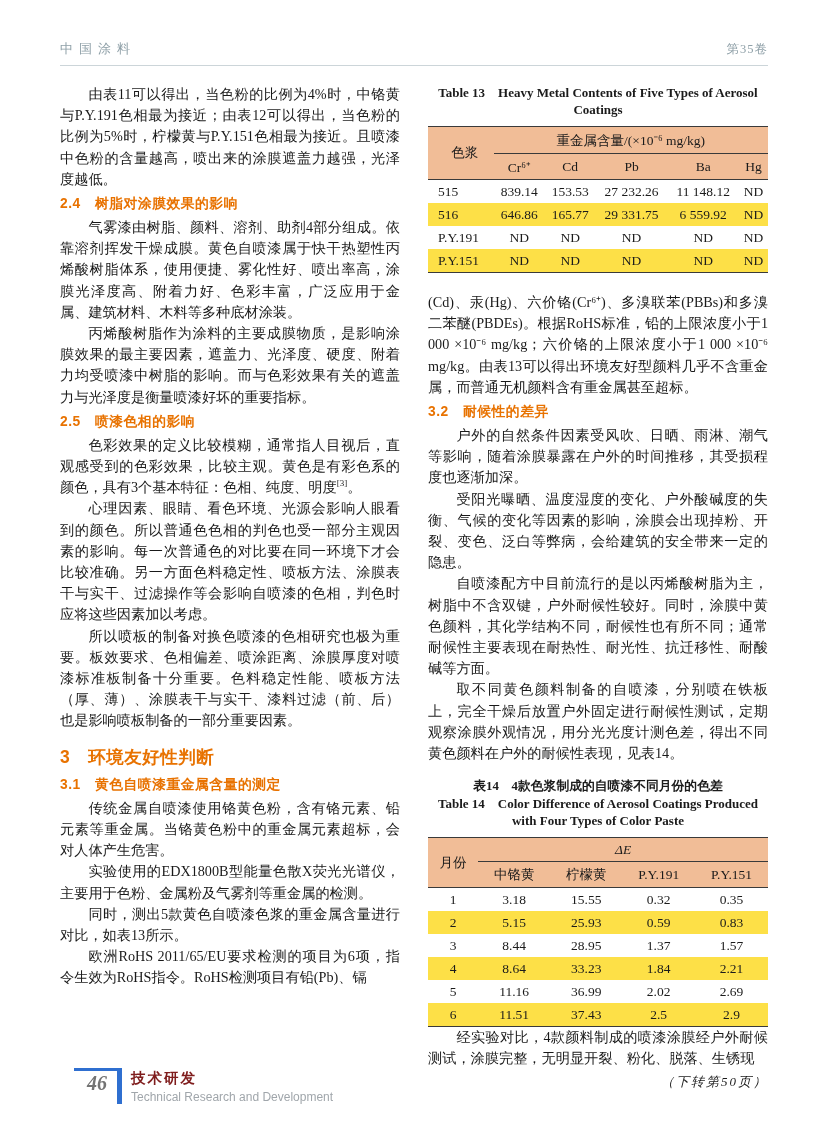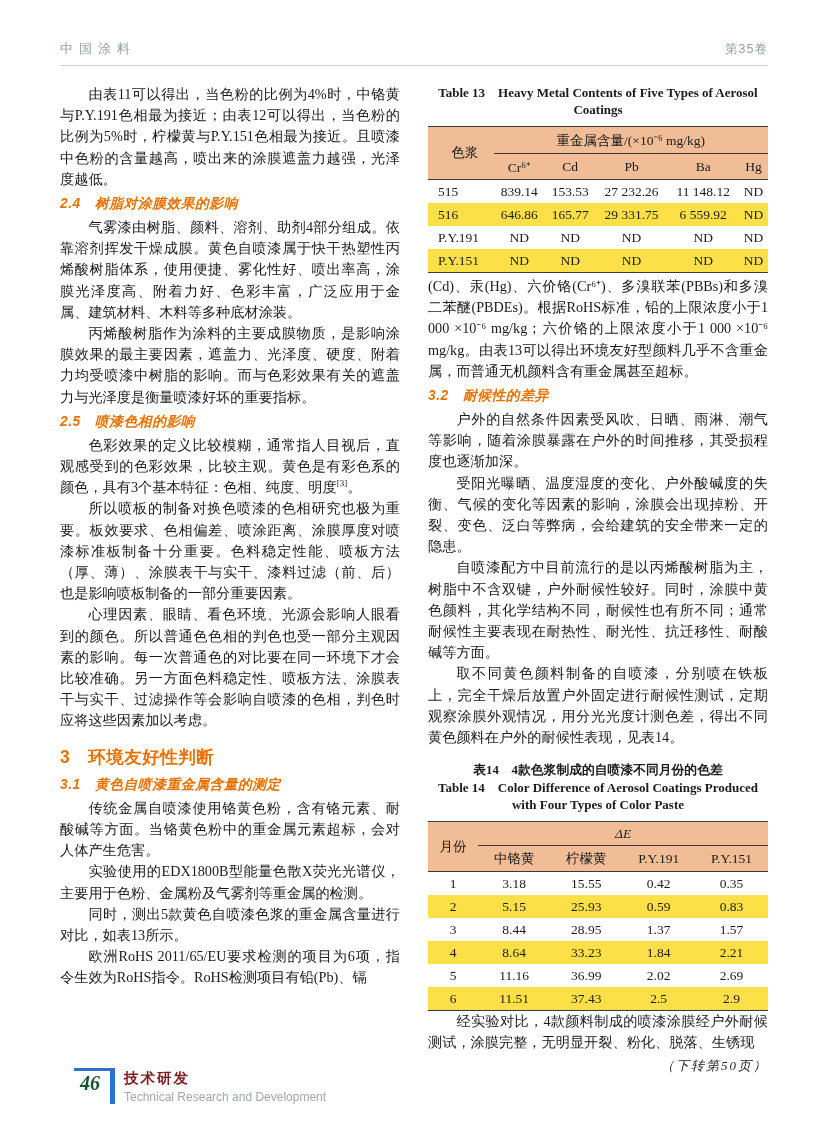--- a/index.html
+++ b/index.html
@@ -6,39 +6,39 @@
   .page {
     position:relative; width:827px; height:1122px; margin:0 auto;
     background:#ffffff; overflow:hidden;
     font-family:"Liberation Serif", serif; color:#1b1b1b;
   }
   
   .page-header {
     position:absolute; top:40px; left:60px; width:708px;
     display:flex; justify-content:space-between; align-items:flex-end;
     padding-bottom:7px; border-bottom:1px solid #ccd5d9;
-    font-family:Liberation Sans, sans-serif; color:#8fa0a8;
+    font-family:Liberation Serif, serif; color:#8fa0a8;
   }
   .journal { font-size:13px; letter-spacing:6px; }
   .volume  { font-size:12.5px; letter-spacing:1px; }
 
   
   .columns { position:absolute; top:84px; left:60px; width:708px; display:flex; gap:28px; }
   .col { width:340px; }
 
   p.body {
     margin:0; font-size:14.2px; line-height:21.2px;
     text-align:justify; text-indent:2em; color:#191919;
   }
   p.noindent { text-indent:0; }
   sup.ref { font-size:9px; vertical-align:super; line-height:0; }
 
   .h-sub {
     font-family:"Liberation Sans", sans-serif; font-weight:700;
-    font-size:13.8px; color:#e87200; margin:5px 0 4px 0; letter-spacing:0.5px;font-style:italic;
+    font-size:13.8px; color:#e87200; margin:5px 0 4px 0; letter-spacing:0.5px;
   }
   .h-main {
     font-family:"Liberation Sans", sans-serif; font-weight:700;
     font-size:17.5px; color:#e87200; margin:13px 0 7px 0; letter-spacing:0.5px;
   }
 
   
   .tbl-cap-zh { text-align:center; font-weight:700; font-size:12.8px; line-height:17px; margin-top:2px; }
   .tbl-cap-en { text-align:center; font-weight:700; font-size:13px;  line-height:17px; }
   .cap-gap { margin-top:14px; }
@@ -50,35 +50,35 @@
   }
   table.paper th, table.paper td { font-weight:400; text-align:center; padding:3.5px 2px; }
   table.paper thead th { background:#f1bd97; }
   table.paper thead th.span { border-bottom:1px solid #3a3a3a; }
   table.paper thead tr.subrow th { border-bottom:1px solid #3a3a3a; }
   table.paper thead th.c0 { border-bottom:1px solid #3a3a3a; }
   table.paper tbody tr.stripe td { background:#fde047; }
   #table13 td.c0, #table13 th.c0 { text-align:left; padding-left:10px; }
   #table13 th.c0 { text-align:center; }
   #table14 th.span { font-style:italic; }
-  .tbl-space { margin-bottom:3px; }
+  .tbl-space { margin-bottom:19px; }
 
   .closing { margin-top:30px; }
   .cont-note {
     text-align:right; font-size:13px; font-style:italic;
     letter-spacing:2px; margin-top:3px;
   }
 
   
   .footer { position:absolute; left:74px; top:1068px; display:flex; align-items:stretch; }
   .pn-wrap { display:flex; flex-direction:column; }
   .pn-line { height:3px; background:#2f6fd0; }
   .pn {
     font-family:"Liberation Serif", serif; font-style:italic; font-weight:700;
-    font-size:20px; color:#14532d; padding:1px 10px 0 6px;
+    font-size:20px; color:#737373; padding:1px 10px 0 6px;margin-left:7px;
   }
   .pn-bar { width:5px; background:#2f6fd0; margin-right:9px; }
   .f-labels { display:flex; flex-direction:column; justify-content:flex-start; padding-top:1px; }
   .f-zh { font-family:"Liberation Sans", sans-serif; font-weight:700; font-size:14.5px; color:#7f1d1d; letter-spacing:2px; }
   .f-en { font-family:"Liberation Sans", sans-serif; font-size:12px; color:#a0a6ab; margin-top:2px; }
 </style>
 </head>
 <body>
 
 <div class="page">
@@ -90,25 +90,25 @@
 
   <div class="columns">
 
     <div class="col">
       <p class="body">由表11可以得出，当色粉的比例为4%时，中铬黄与P.Y.191色相最为接近；由表12可以得出，当色粉的比例为5%时，柠檬黄与P.Y.151色相最为接近。且喷漆中色粉的含量越高，喷出来的涂膜遮盖力越强，光泽度越低。</p>
       <div class="h-sub">2.4　树脂对涂膜效果的影响</div>
       <p class="body">气雾漆由树脂、颜料、溶剂、助剂4部分组成。依靠溶剂挥发干燥成膜。黄色自喷漆属于快干热塑性丙烯酸树脂体系，使用便捷、雾化性好、喷出率高，涂膜光泽度高、附着力好、色彩丰富，广泛应用于金属、建筑材料、木料等多种底材涂装。</p>
       <p class="body">丙烯酸树脂作为涂料的主要成膜物质，是影响涂膜效果的最主要因素，遮盖力、光泽度、硬度、附着力均受喷漆中树脂的影响。而与色彩效果有关的遮盖力与光泽度是衡量喷漆好坏的重要指标。</p>
       <div class="h-sub">2.5　喷漆色相的影响</div>
       <p class="body"><span>色彩效果的定义比较模糊，通常指人目视后，直观感受到的色彩效果，比较主观。黄色是有彩色系的颜色，具有3个基本特征：色相、纯度、明度</span><sup class="ref">[3]</sup><span>。</span></p>
+      <p class="body">心理因素、眼睛、看色环境、光源会影响人眼看到的颜色。所以普通色色相的判色也受一部分主观因素的影响。每一次普通色的对比要在同一环境下才会比较准确。另一方面色料稳定性、喷板方法、涂膜表干与实干、过滤操作等会影响自喷漆的色相，判色时应将这些因素加以考虑。</p>
       <p class="body">所以喷板的制备对换色喷漆的色相研究也极为重要。板效要求、色相偏差、喷涂距离、涂膜厚度对喷漆标准板制备十分重要。色料稳定性能、喷板方法（厚、薄）、涂膜表干与实干、漆料过滤（前、后）也是影响喷板制备的一部分重要因素。</p>
-      <p class="body">心理因素、眼睛、看色环境、光源会影响人眼看到的颜色。所以普通色色相的判色也受一部分主观因素的影响。每一次普通色的对比要在同一环境下才会比较准确。另一方面色料稳定性、喷板方法、涂膜表干与实干、过滤操作等会影响自喷漆的色相，判色时应将这些因素加以考虑。</p>
       <div class="h-main">3　环境友好性判断</div>
       <div class="h-sub">3.1　黄色自喷漆重金属含量的测定</div>
-      <p class="body">传统金属自喷漆使用铬黄色粉，含有铬元素、耐酸碱等方面。当铬黄色粉中的重金属元素超标，会对人体产生危害。</p>
+      <p class="body">传统金属自喷漆使用铬黄色粉，含有铬元素、铅元素等重金属。当铬黄色粉中的重金属元素超标，会对人体产生危害。</p>
       <p class="body">实验使用的EDX1800B型能量色散X荧光光谱仪，主要用于色粉、金属粉及气雾剂等重金属的检测。</p>
       <p class="body">同时，测出5款黄色自喷漆色浆的重金属含量进行对比，如表13所示。</p>
       <p class="body">欧洲RoHS 2011/65/EU要求检测的项目为6项，指令生效为RoHS指令。RoHS检测项目有铅(Pb)、镉</p>
     </div>
 
     <div class="col">
 
       <div class="tbl-cap-en">Table 13　Heavy Metal Contents of Five Types of Aerosol</div>
       <div class="tbl-cap-en">Coatings</div>
       <table class="paper tbl-space" id="table13">
@@ -182,21 +182,21 @@
               <th>柠檬黄</th>
               <th>P.Y.191</th>
               <th>P.Y.151</th>
             </tr>
           </thead>
           <tbody>
             <tr class="">
               <td class="c0">1</td>
               <td>3.18</td>
               <td>15.55</td>
-              <td>0.42</td>
+              <td>0.32</td>
               <td>0.35</td>
             </tr>
             <tr class="stripe">
               <td class="c0">2</td>
               <td>5.15</td>
               <td>25.93</td>
               <td>0.59</td>
               <td>0.83</td>
             </tr>
             <tr class="">

